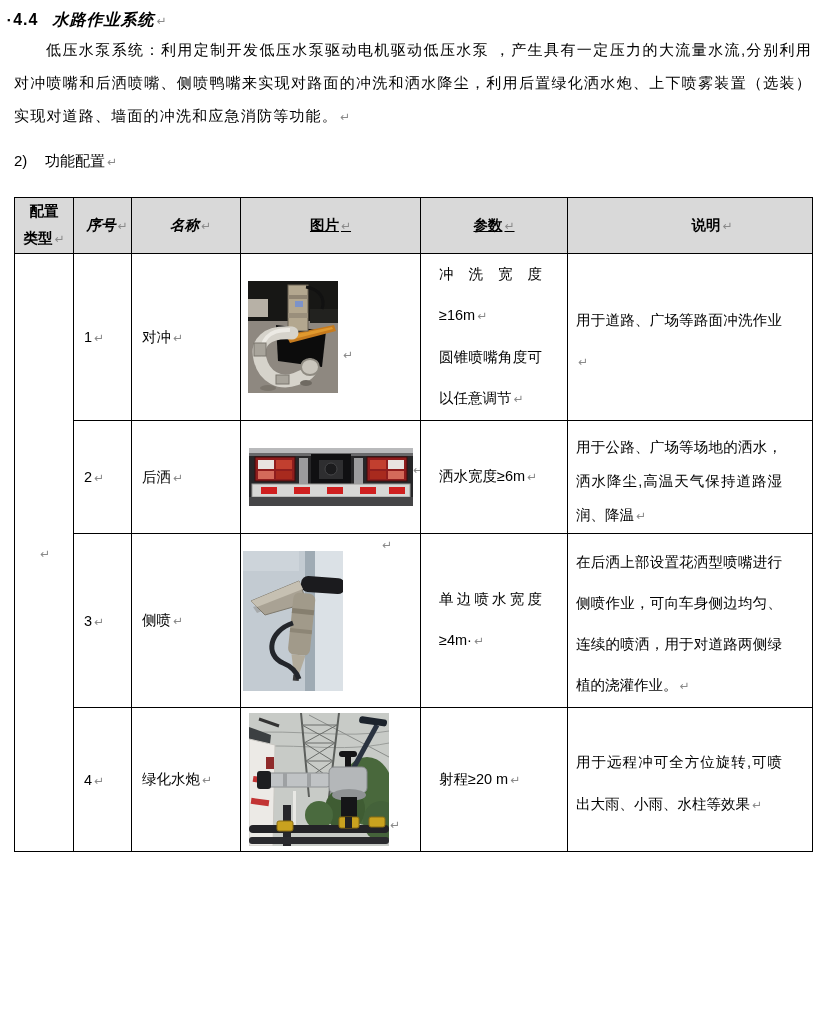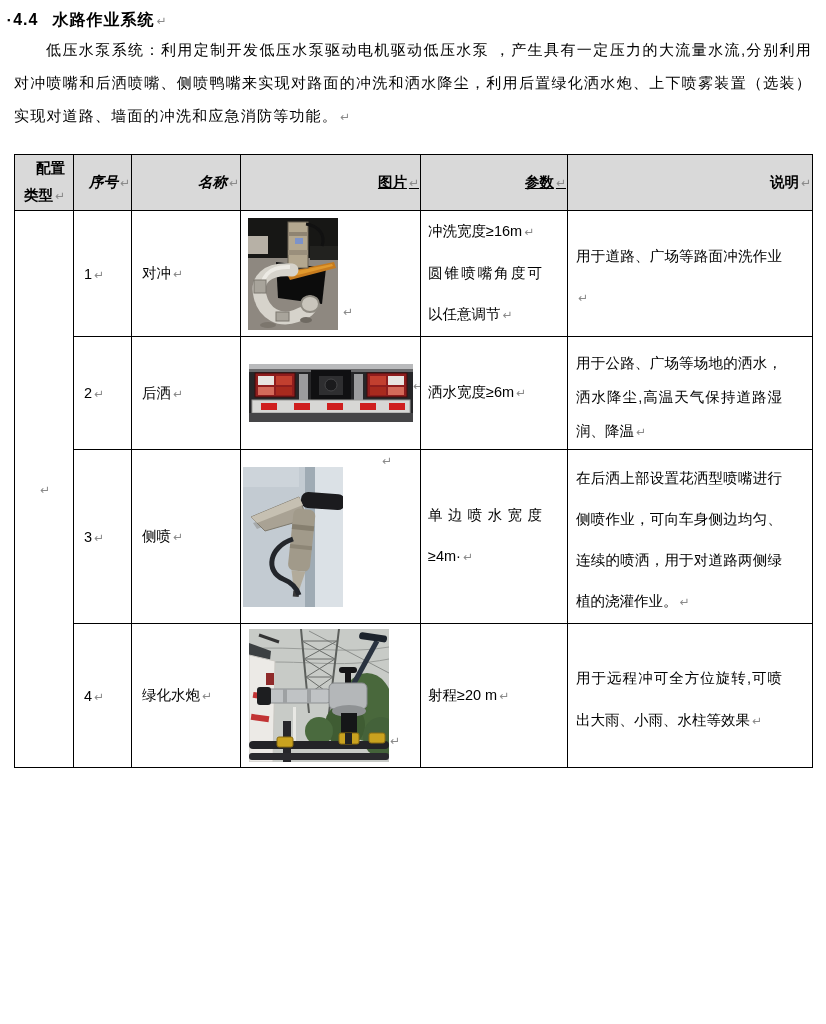--- a/index.html
+++ b/index.html
@@ -3,45 +3,45 @@
 <meta charset="utf-8">
 <style>
   html,body{margin:0;padding:0;background:#ffffff;}
   body{width:826px;height:1024px;overflow:hidden;
        font-family:"Liberation Sans","DejaVu Sans",sans-serif;color:#000;}
   .doc{box-sizing:border-box;width:826px;height:1024px;padding:8px 14px 0 14px;position:relative;}
 
   .heading{font-size:16px;font-weight:bold;line-height:24px;white-space:nowrap;}
   .bullet{font-size:9px;vertical-align:2px;margin-left:-7px;margin-right:3px;}
   .h-num{margin-right:14px;letter-spacing:1px;}
-  .h-title{letter-spacing:1px;}
+  .h-title{letter-spacing:1px;font-style:italic;}
 
   .mark{color:#8a8a8a;font-size:12px;font-weight:normal;margin-left:2px;
         font-family:"DejaVu Sans",sans-serif;}
 
   .list-item{font-size:15px;line-height:30px;margin-top:14px;}
   .list-item .li-label{display:inline-block;width:31px;}
   .list-item.second{margin-top:12px;}
 
   .para{margin:0;font-size:15px;line-height:33px;text-align:justify;
         text-indent:32px;letter-spacing:1.2px;}
 
   table.cfg{border-collapse:collapse;table-layout:fixed;width:798px;margin-top:20px;}
   table.cfg td,table.cfg th{border:1.5px solid #000;vertical-align:middle;
         font-size:14.5px;overflow:hidden;box-sizing:border-box;}
-  table.cfg th{background:#d9d9d9;font-weight:bold;height:54px;text-align:right;margin-left:44px;}
+  table.cfg th{background:#d9d9d9;font-weight:bold;height:54px;text-align:center;margin-left:44px;}
   th.h-type{padding:0 8px;text-align:justify;text-justify:inter-ideograph;line-height:27px;}
   th.h-no,th.h-name{padding-left:10px;font-style:italic;}
   th.h-img,th.h-par{text-align:center;text-decoration:underline;}
   th.h-desc{padding-left:45px;}
 
   tr.r1{height:125px;} tr.r2{height:113px;} tr.r3{height:165px;} tr.r4{height:144px;}
   .c-typecell{text-align:center;}
   .c-no,.c-name{padding-left:10px;}
-  .c-par{padding:0 25px 0 7px;line-height:41px;text-align:justify;}
+  .c-par{padding:0 25px 0 18px;line-height:41px;text-align:justify;}
   .c-desc{padding:8px 30px 0 8px;line-height:41px;text-align:justify;}
   tr.r2 .c-desc{line-height:34px;}
   tr.r4 .c-desc{line-height:42px;}
 
   .c-img{position:relative;padding:0;}
   .c-img svg{display:block;}
   .ph-r1{margin:0 0 0 7px;} .ph-r2{margin:0 0 0 8px;}
   .ph-r3{margin:0 0 0 2px;} .ph-r4{margin:0 0 0 8px;}
   .m-r1{position:absolute;left:100px;top:94px;}
   .m-r2{position:absolute;right:-3px;top:42px;}
@@ -54,20 +54,23 @@
 <div class="doc">
 
   <div class="heading">
     <span class="bullet">▪</span><span class="h-num">4.4</span><span class="h-title">水路作业系统</span><span class="mark">↵</span>
   </div>
 
 
   <p class="para"><span>低压水泵系统：利用定制开发低压水泵驱动电机驱动低压水泵 ，产生具有一定压力的大流量水流,分别利用对冲喷嘴和后洒喷嘴、侧喷鸭嘴来实现对路面的冲洗和洒水降尘，利用后置绿化洒水炮、上下喷雾装置（选装）实现对道路、墙面的冲洗和应急消防等功能。</span><span class="mark">↵</span></p>
 
 
+  <div class="list-item second">
+    <span class="li-label">2)</span><span>功能配置</span><span class="mark">↵</span>
+  </div>
 
   <table class="cfg">
     <colgroup>
       <col style="width:59px">
         <col style="width:58px">
         <col style="width:109px">
       <col style="width:180px">
         <col style="width:147px">
         <col style="width:245px">
     </colgroup>

